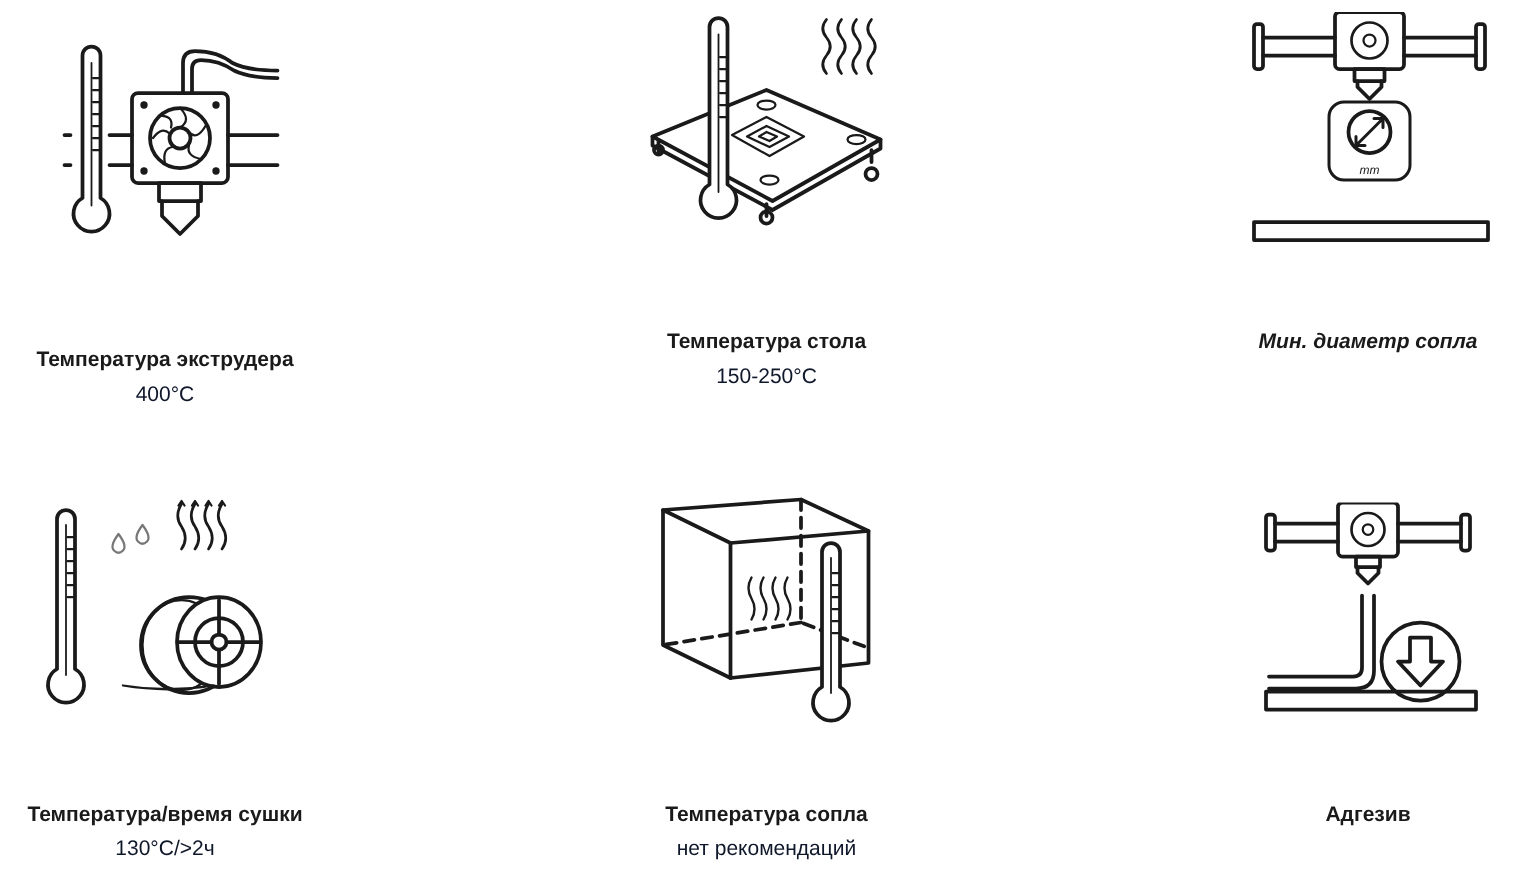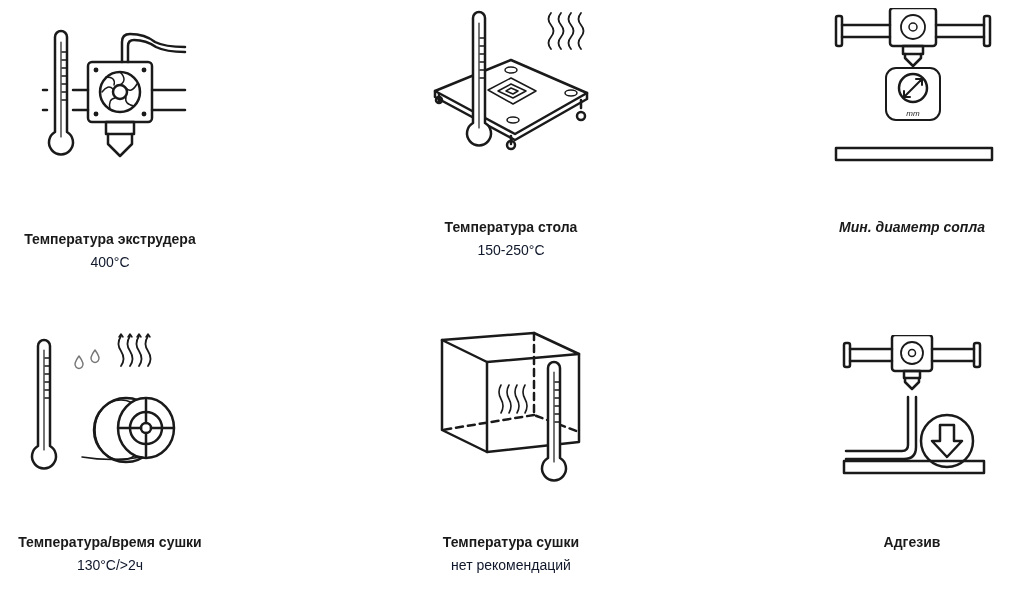--- a/index.html
+++ b/index.html
@@ -143,21 +143,21 @@
       <path d="M62 55 q-4 7 0 14 q4 7 0 14" stroke-width="1.6"></path>
       <path d="M70 55 q-4 7 0 14 q4 7 0 14" stroke-width="1.6"></path>
       <path d="M78 55 q-4 7 0 14 q4 7 0 14" stroke-width="1.6"></path>
       <path d="M86 55 q-4 7 0 14 q4 7 0 14" stroke-width="1.6"></path>
 
       <path d="M109 38 a6 6 0 0 1 12 0 v90 a12 12 0 1 1 -12 0 z" fill="#fff"></path>
       <path d="M115 42 v90" stroke-width="1.2"></path>
       <path d="M120 52h-4 M120 60h-4 M120 68h-4 M120 76h-4 M120 84h-4 M120 92h-4" stroke-width="1.5"></path>
     </svg>
   </div>
-  <div class="title" style="top:214px;">Температура сушки</div>
+  <div class="title" style="top:214px;">Температура сопла</div>
   <div class="value" style="top:237px;">нет рекомендаций</div>
 </div>
 
 <div class="card" style="left:802px;top:320px;height:270px;">
   <div class="icon" style="left:40px;top:15px;">
     <svg width="145" height="145" viewBox="0 0 145 145" fill="none" stroke="#1a1a1a" stroke-width="2.5" stroke-linecap="round" stroke-linejoin="round">
 
       <rect x="2" y="8" width="6" height="24" rx="2"></rect>
         <rect x="132" y="8" width="6" height="24" rx="2"></rect>
       <path d="M8 14h42 M8 26h42 M90 14h42 M90 26h42"></path>

